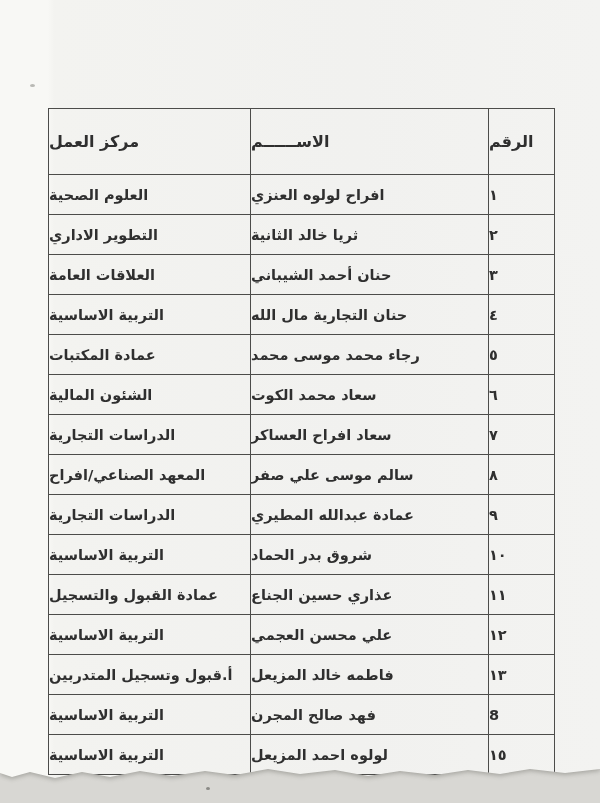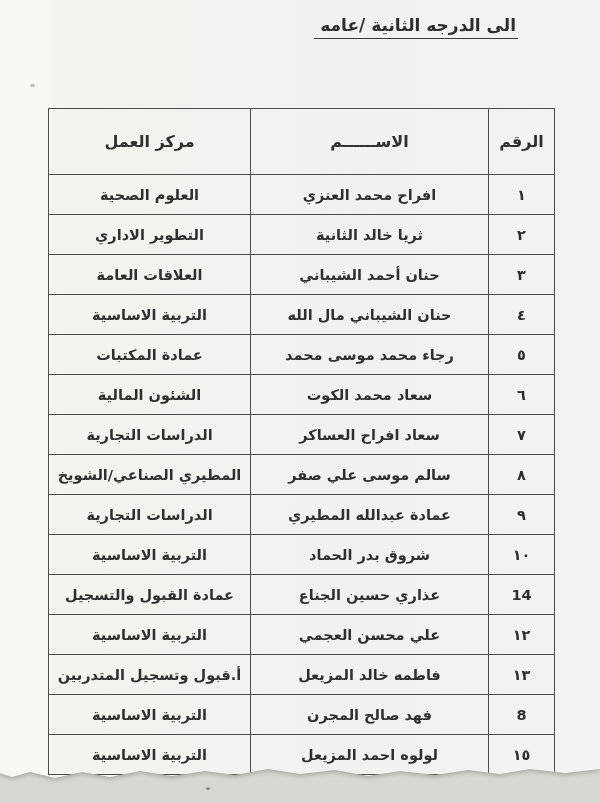--- a/index.html
+++ b/index.html
@@ -51,21 +51,21 @@
     top: 108px;
     right: 45px;            
     width: 506px;
     border-collapse: collapse;
     table-layout: fixed;
     direction: rtl;
     color: #2f2f2f;
   }
   table.staff th, table.staff td {
     border: 1.5px solid #4c4c4a;
-    text-align: center;
+    text-align: left;
     vertical-align: middle;
     overflow: hidden;
     white-space: nowrap;
   }
   table.staff th { height: 66px; font-size: 16px; font-weight: bold; }
   table.staff td { height: 40px; font-size: 14.5px; font-weight: 600; margin-left: 24px; }
 
   col.c-num    { width: 66px; }
   col.c-name   { width: 238px; }
   col.c-center { width: 202px; }
@@ -89,57 +89,56 @@
     border-radius: 50%;
   }
 </style>
 </head>
 <body>
 
 <div class="scan">
   <div class="paper-wrap">
     <div class="paper">
 
-      <div class="title">الى الدرجه الثانية /عامه</div>
 
       <table class="staff">
         <colgroup>
           <col class="c-num">
           <col class="c-name">
           <col class="c-center">
         </colgroup>
         <thead>
           <tr>
             <th>الرقم</th>
             <th>الاســــــم</th>
             <th>مركز العمل</th>
           </tr>
         </thead>
         <tbody>
   <tr>
     <td>١</td>
-    <td>افراح محمد العنزي</td>
+    <td>افراح لولوه العنزي</td>
     <td>العلوم الصحية</td>
   </tr>
 
   <tr>
     <td>٢</td>
     <td>ثريا خالد الثانية</td>
     <td>التطوير الاداري</td>
   </tr>
 
   <tr>
     <td>٣</td>
     <td>حنان أحمد الشيباني</td>
     <td>العلاقات العامة</td>
   </tr>
 
   <tr>
     <td>٤</td>
-    <td>حنان الشيباني مال الله</td>
+    <td>حنان التجارية مال الله</td>
     <td>التربية الاساسية</td>
   </tr>
 
   <tr>
     <td>٥</td>
     <td>رجاء محمد موسى محمد</td>
     <td>عمادة المكتبات</td>
   </tr>
 
   <tr>
@@ -150,37 +149,37 @@
 
   <tr>
     <td>٧</td>
     <td>سعاد افراح العساكر</td>
     <td>الدراسات التجارية</td>
   </tr>
 
   <tr>
     <td>٨</td>
     <td>سالم موسى علي صفر</td>
-    <td>المطيري الصناعي/الشويخ</td>
+    <td>المعهد الصناعي/افراح</td>
   </tr>
 
   <tr>
     <td>٩</td>
     <td>عمادة عبدالله المطيري</td>
     <td>الدراسات التجارية</td>
   </tr>
 
   <tr>
     <td>١٠</td>
     <td>شروق بدر الحماد</td>
     <td>التربية الاساسية</td>
   </tr>
 
   <tr>
-    <td>14</td>
+    <td>١١</td>
     <td>عذاري حسين الجناع</td>
     <td>عمادة القبول والتسجيل</td>
   </tr>
 
   <tr>
     <td>١٢</td>
     <td>علي محسن العجمي</td>
     <td>التربية الاساسية</td>
   </tr>
 

